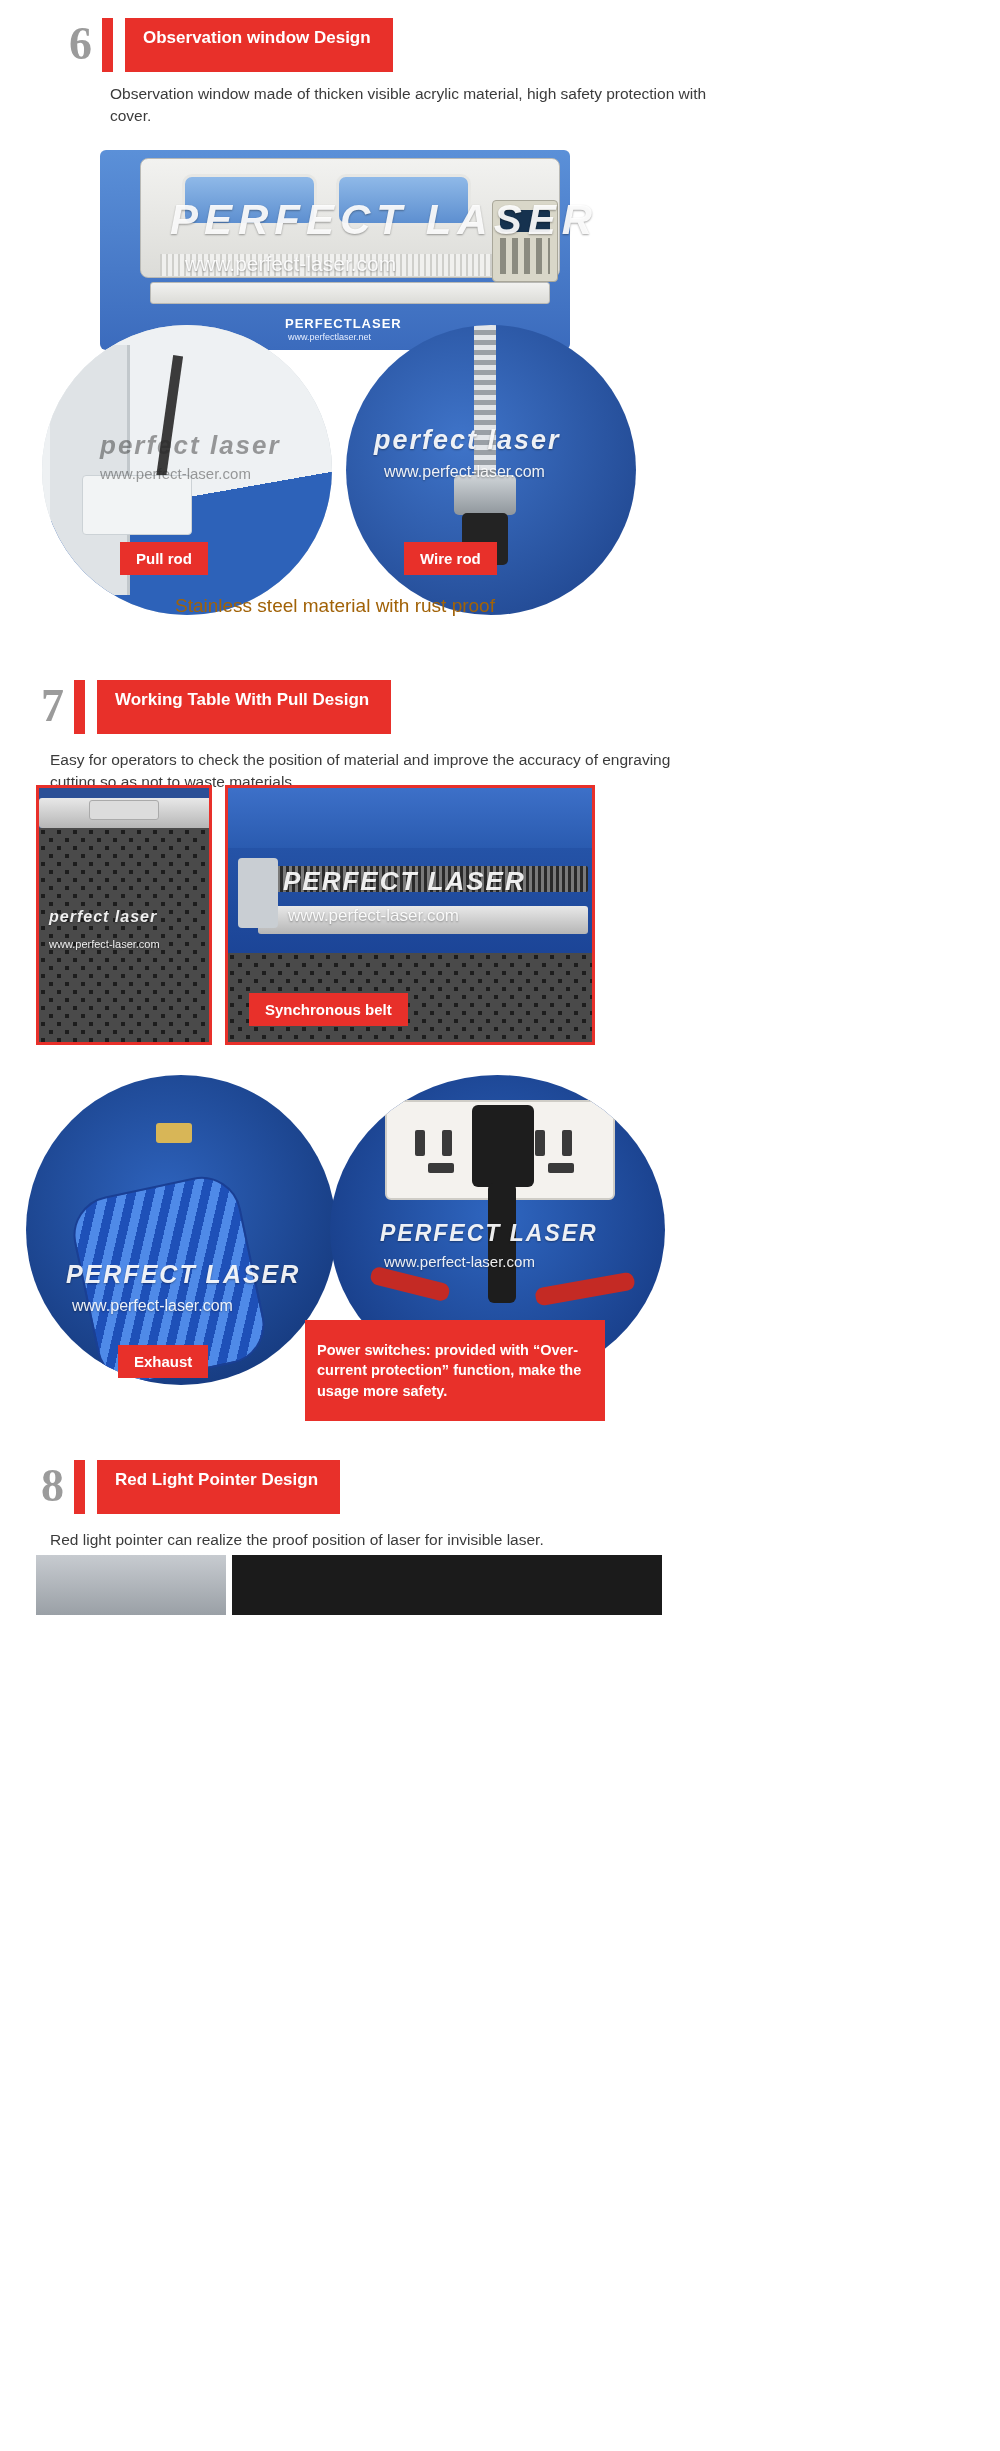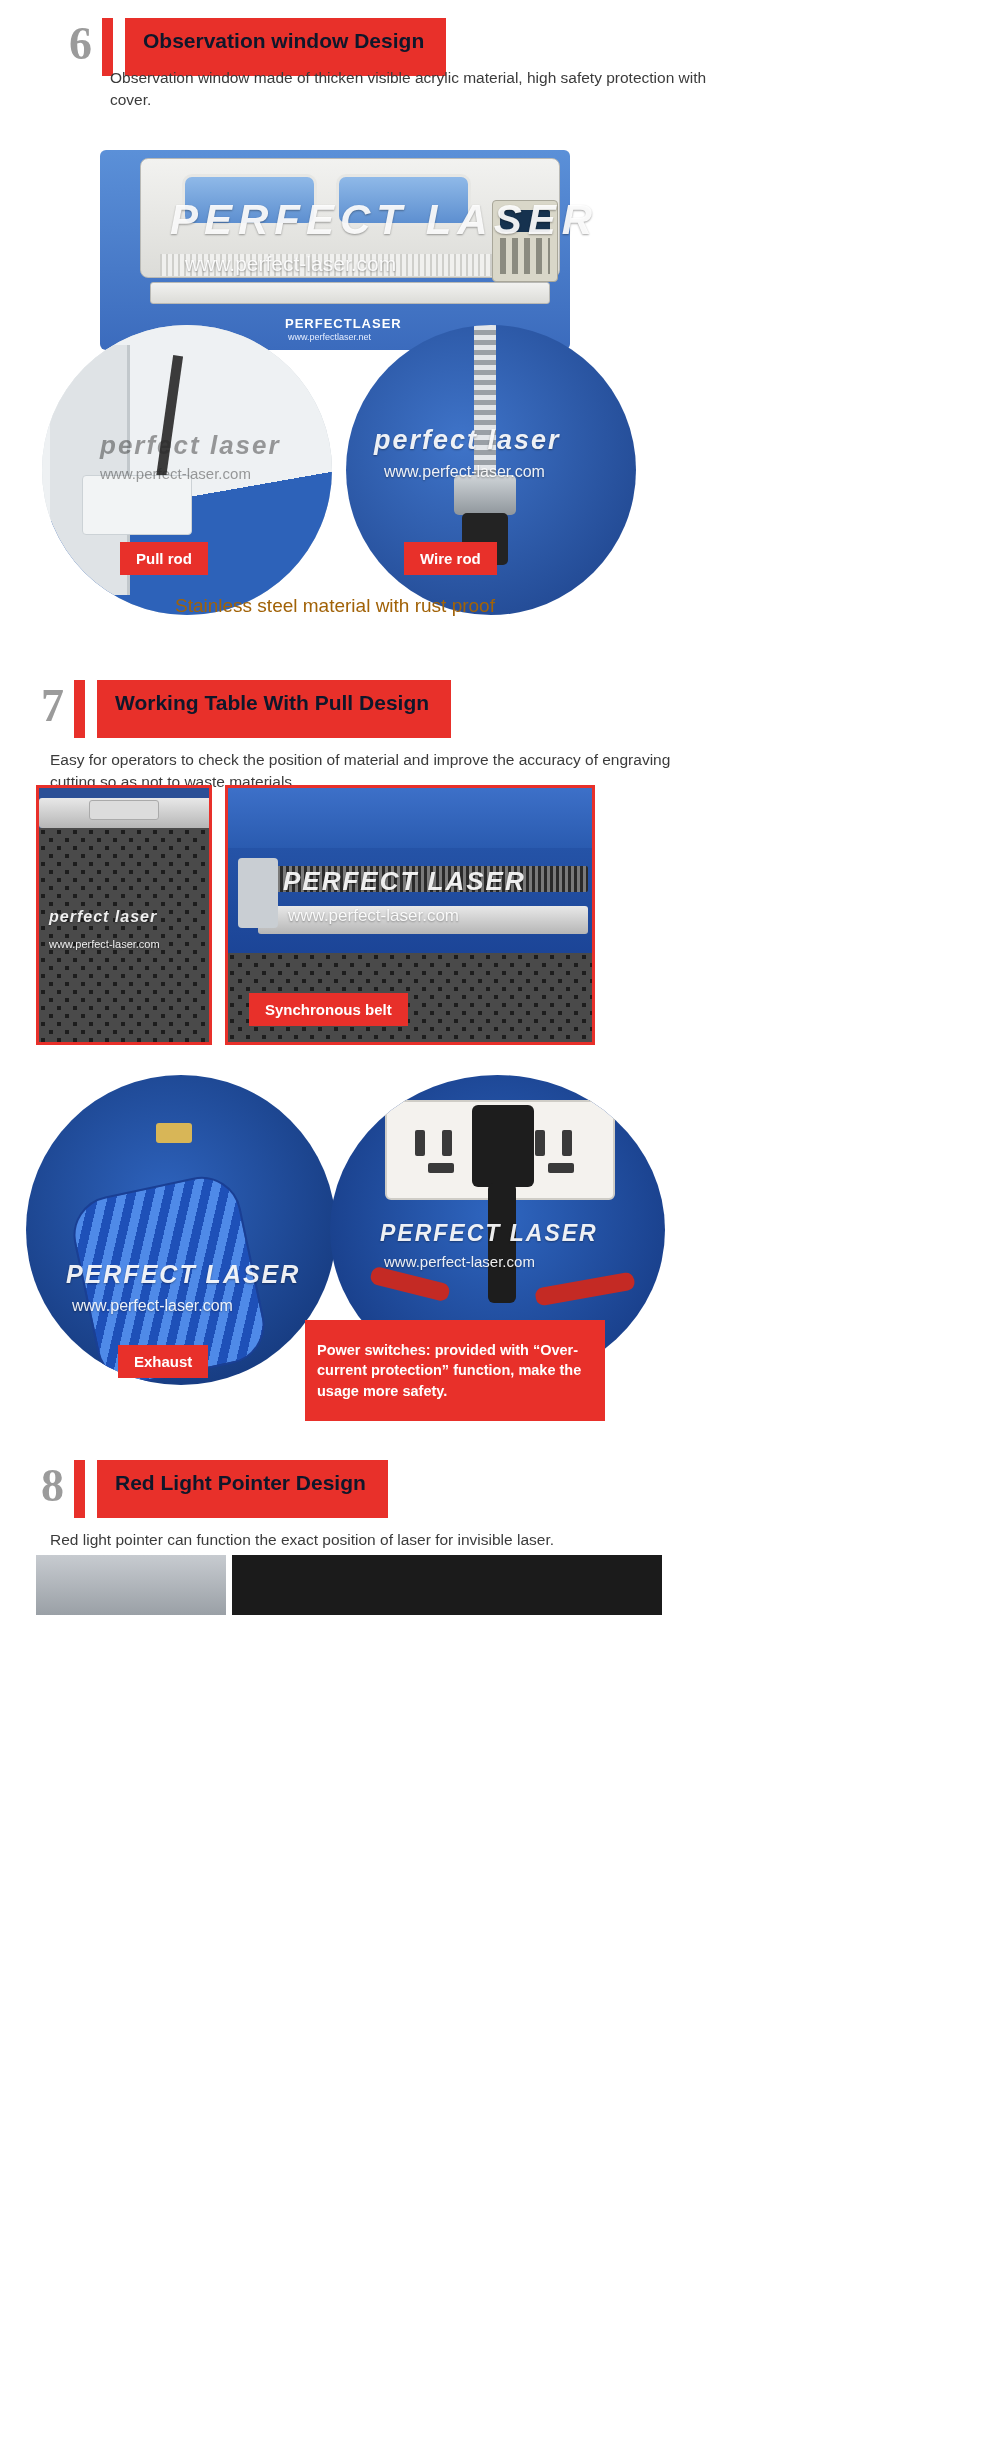--- a/index.html
+++ b/index.html
@@ -31,22 +31,22 @@
     line-height: 52px;
     font-family: "Liberation Serif", serif;
   }
   .sec-bar {
     width: 11px;
     background: #e8302a;
     margin: 0 12px 0 10px;
   }
   .sec-title {
     background: #e8302a;
-    color: #0f172a;
-    font-size: 21px;
+    color: #ffffff;
+    font-size: 17px;
     font-weight: bold;
     padding: 11px 22px 24px 18px;
     line-height: 1.1;
     display: flex;
     align-items: center;
     white-space: nowrap;
   }
   .sec-desc {
     color: #3b3b3b;
     font-size: 15.5px;
@@ -192,21 +192,21 @@
 </head>
 <body>
 
 <div class="page">
 
   <div class="section-head" style="position:absolute; left:46px; top:18px;">
     <div class="sec-num">6</div>
     <div class="sec-bar"></div>
     <div class="sec-title">Observation window Design</div>
   </div>
-  <div class="sec-desc" style="position:absolute; left:110px; top:56px; width:600px;margin-top:11px;">Observation window made of thicken visible acrylic material, high safety protection with cover.</div>
+  <div class="sec-desc" style="position:absolute; left:110px; top:72px; width:600px;margin-top:11px;">Observation window made of thicken visible acrylic material, high safety protection with cover.</div>
 
   <div class="photo" style="left:0; top:140px; width:1000px; height:220px; position:absolute; background:#ffffff;">
     <div class="machine-blue" style="left:100px; top:10px; width:470px; height:200px; border-radius:6px;"></div>
     <div class="machine-body" style="left:140px; top:18px; width:420px; height:120px; border-radius:8px;"></div>
     <div class="window-pane" style="left:182px; top:34px; width:135px; height:52px;"></div>
     <div class="window-pane" style="left:336px; top:34px; width:135px; height:52px;"></div>
     <div class="vent" style="left:160px; top:114px; width:380px; height:22px;"></div>
     <div class="machine-body" style="left:150px; top:142px; width:400px; height:22px; border-radius:3px;"></div>
     <div class="panel" style="left:492px; top:60px; width:66px; height:82px; border-radius:4px;"></div>
     <div class="screen-blk" style="left:500px; top:70px; width:50px; height:22px;"></div>
@@ -288,18 +288,18 @@
     <div class="wm-sub" style="left:54px; top:178px; font-size:15px;">www.perfect-laser.com</div>
   </div>
 
   <div class="callout-box" style="left:305px; top:1320px; width:300px;">Power switches: provided with  “Over-current protection”  function, make the usage more safety.</div>
 
   <div class="section-head" style="position:absolute; left:18px; top:1460px;">
     <div class="sec-num">8</div>
     <div class="sec-bar"></div>
     <div class="sec-title">Red Light Pointer Design</div>
   </div>
-  <div class="sec-desc" style="position:absolute; left:50px; top:1520px; width:700px;">Red light pointer can function the exact position of laser for invisible laser.</div>
+  <div class="sec-desc" style="position:absolute; left:50px; top:1520px; width:700px;">Red light pointer can realize the proof position of laser for invisible laser.</div>
 
   <div class="photo" style="position:absolute; left:36px; top:1555px; width:190px; height:60px; background:linear-gradient(#c7cbd0,#9aa0a6);"></div>
   <div class="photo" style="position:absolute; left:232px; top:1555px; width:430px; height:60px; background:#1b1b1b;"></div>
 
 </div>
 
 </body></html>

